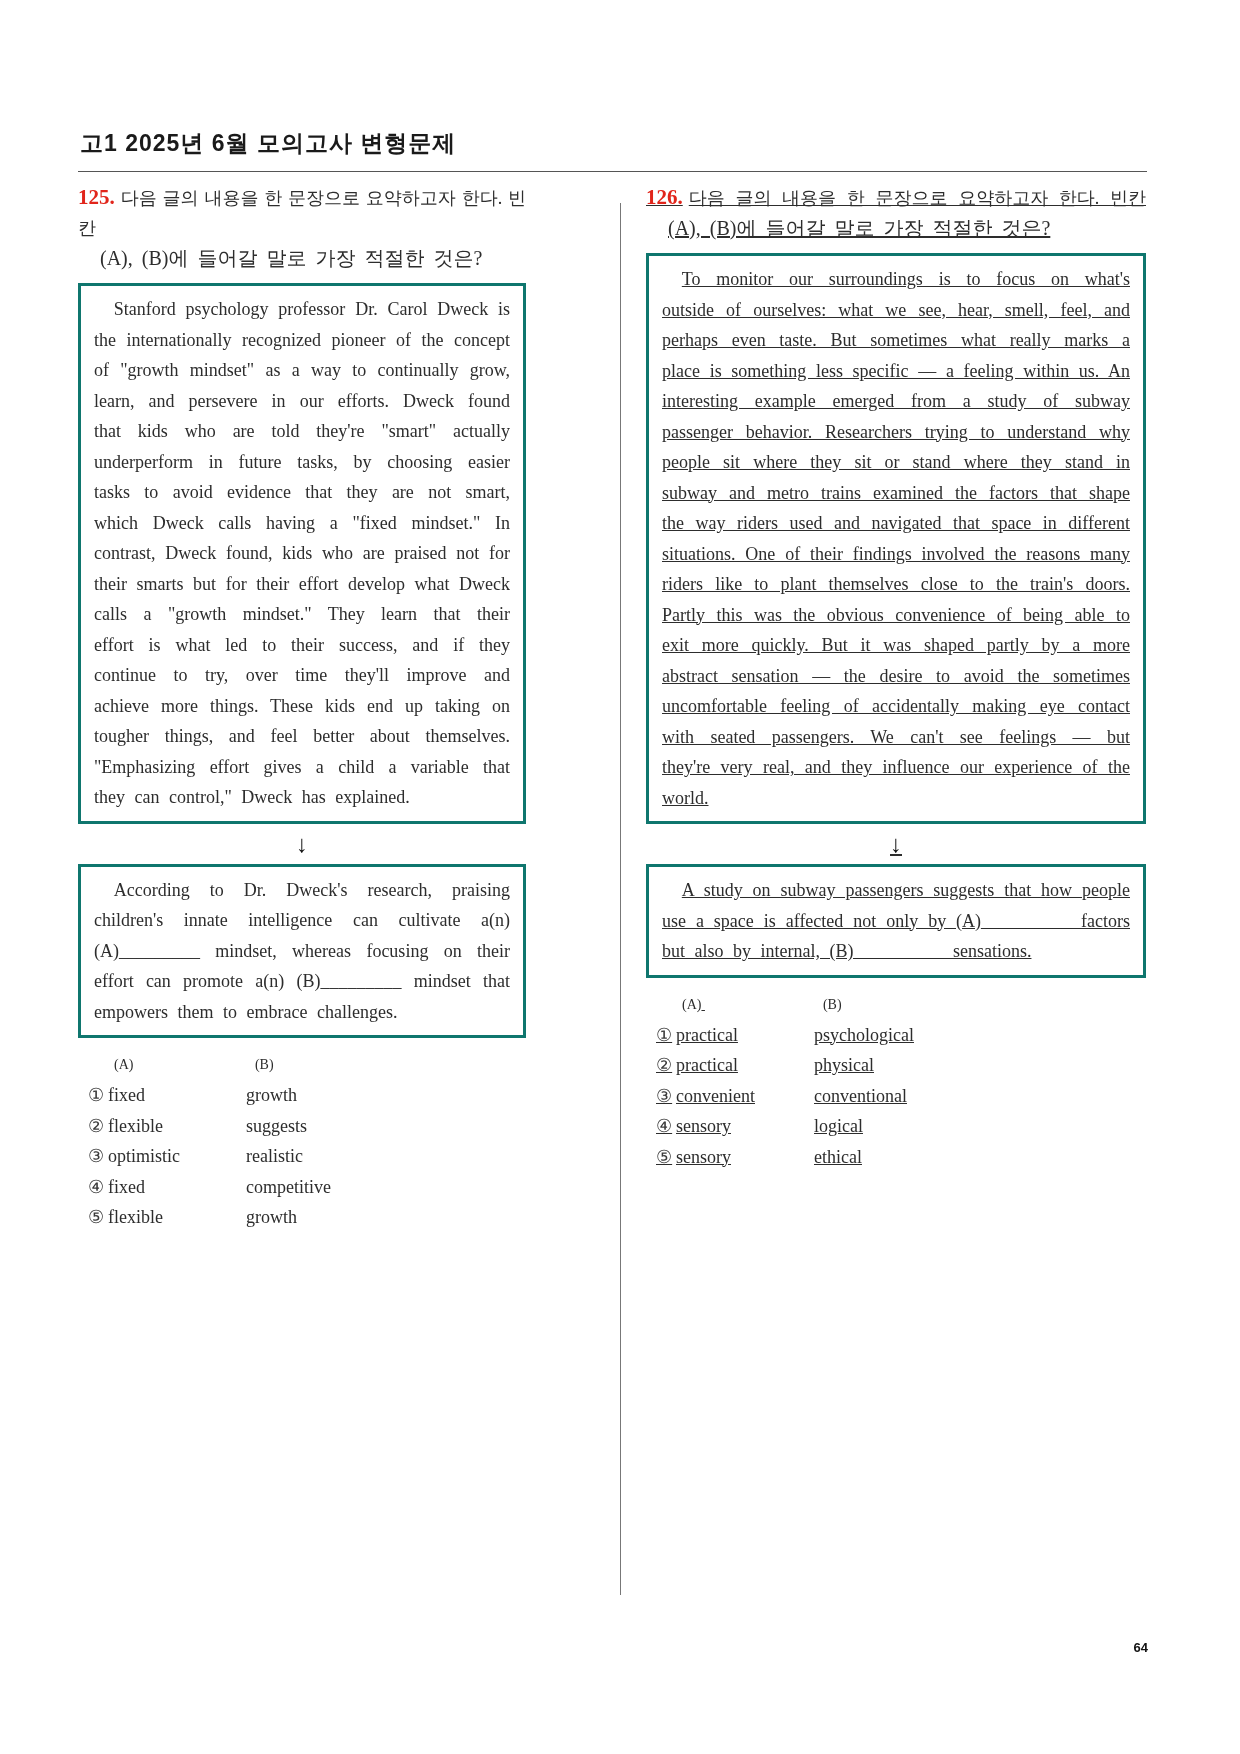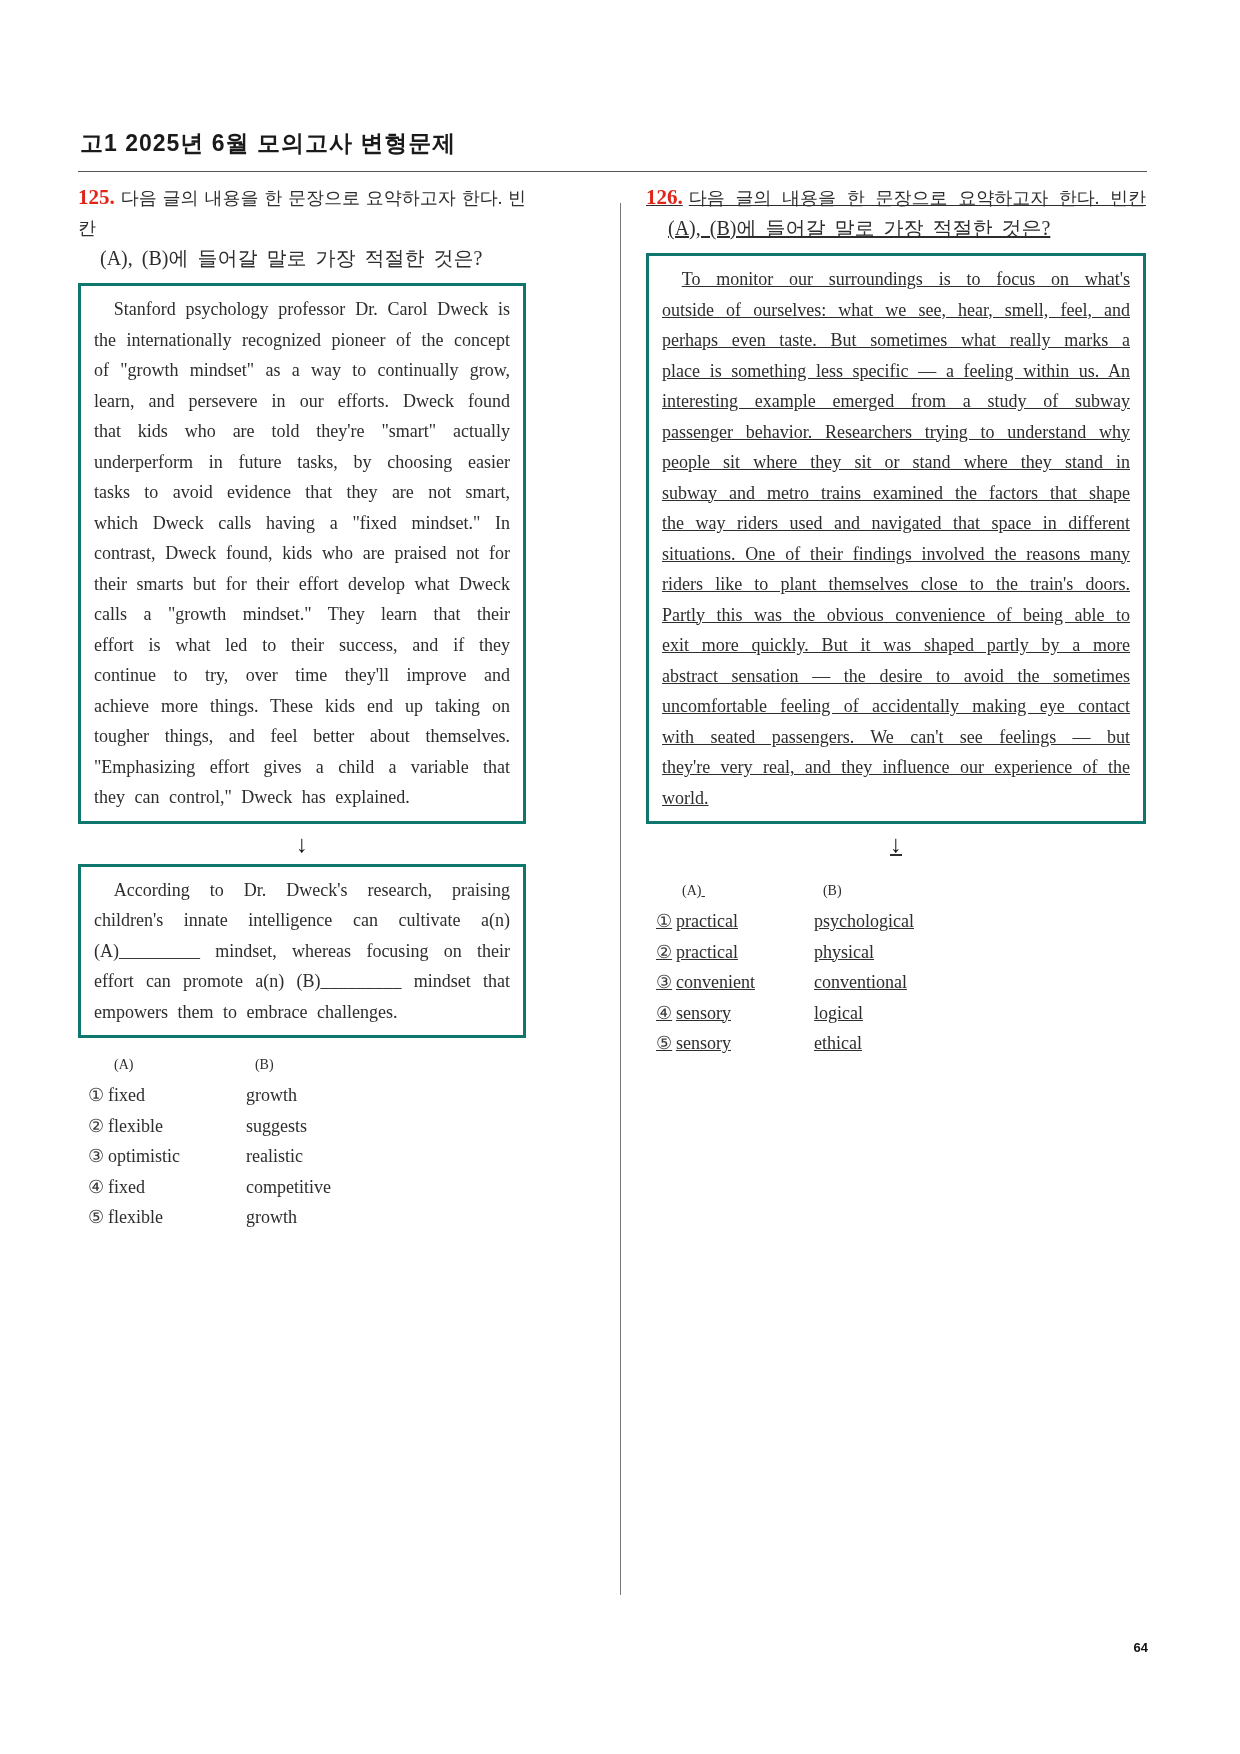--- a/index.html
+++ b/index.html
@@ -136,20 +136,23 @@
       <span class="qnum">126.</span><span>다음 글의 내용을 한 문장으로 요약하고자 한다. 빈칸</span>
     </div>
     <div class="qline2">(A), (B)에 들어갈 말로 가장 적절한 것은?</div>
 
     <div class="pbox">
       <p class="ptext">To monitor our surroundings is to focus on what's outside of ourselves: what we see, hear, smell, feel, and perhaps even taste. But sometimes what really marks a place is something less specific — a feeling within us. An interesting example emerged from a study of subway passenger behavior. Researchers trying to understand why people sit where they sit or stand where they stand in subway and metro trains examined the factors that shape the way riders used and navigated that space in different situations. One of their findings involved the reasons many riders like to plant themselves close to the train's doors. Partly this was the obvious convenience of being able to exit more quickly. But it was shaped partly by a more abstract sensation — the desire to avoid the sometimes uncomfortable feeling of accidentally making eye contact with seated passengers. We can't see feelings — but they're very real, and they influence our experience of the world.</p>
     </div>
 
     <div class="arrow-row">↓</div>
 
+    <div class="pbox">
+      <p class="ptext">A study on subway passengers suggests that how people use a space is affected not only by (A)__________ factors but also by internal, (B)__________ sensations.</p>
+    </div>
 
     <div class="ab-header">
       <span class="a-head">(A)</span>
       <span class="b-head">(B)</span>
     </div>
 
     <div class="opt-row">
       <span class="opt-num">①</span>
       <span class="opt-a">practical</span>
       <span class="opt-b">psychological</span>

